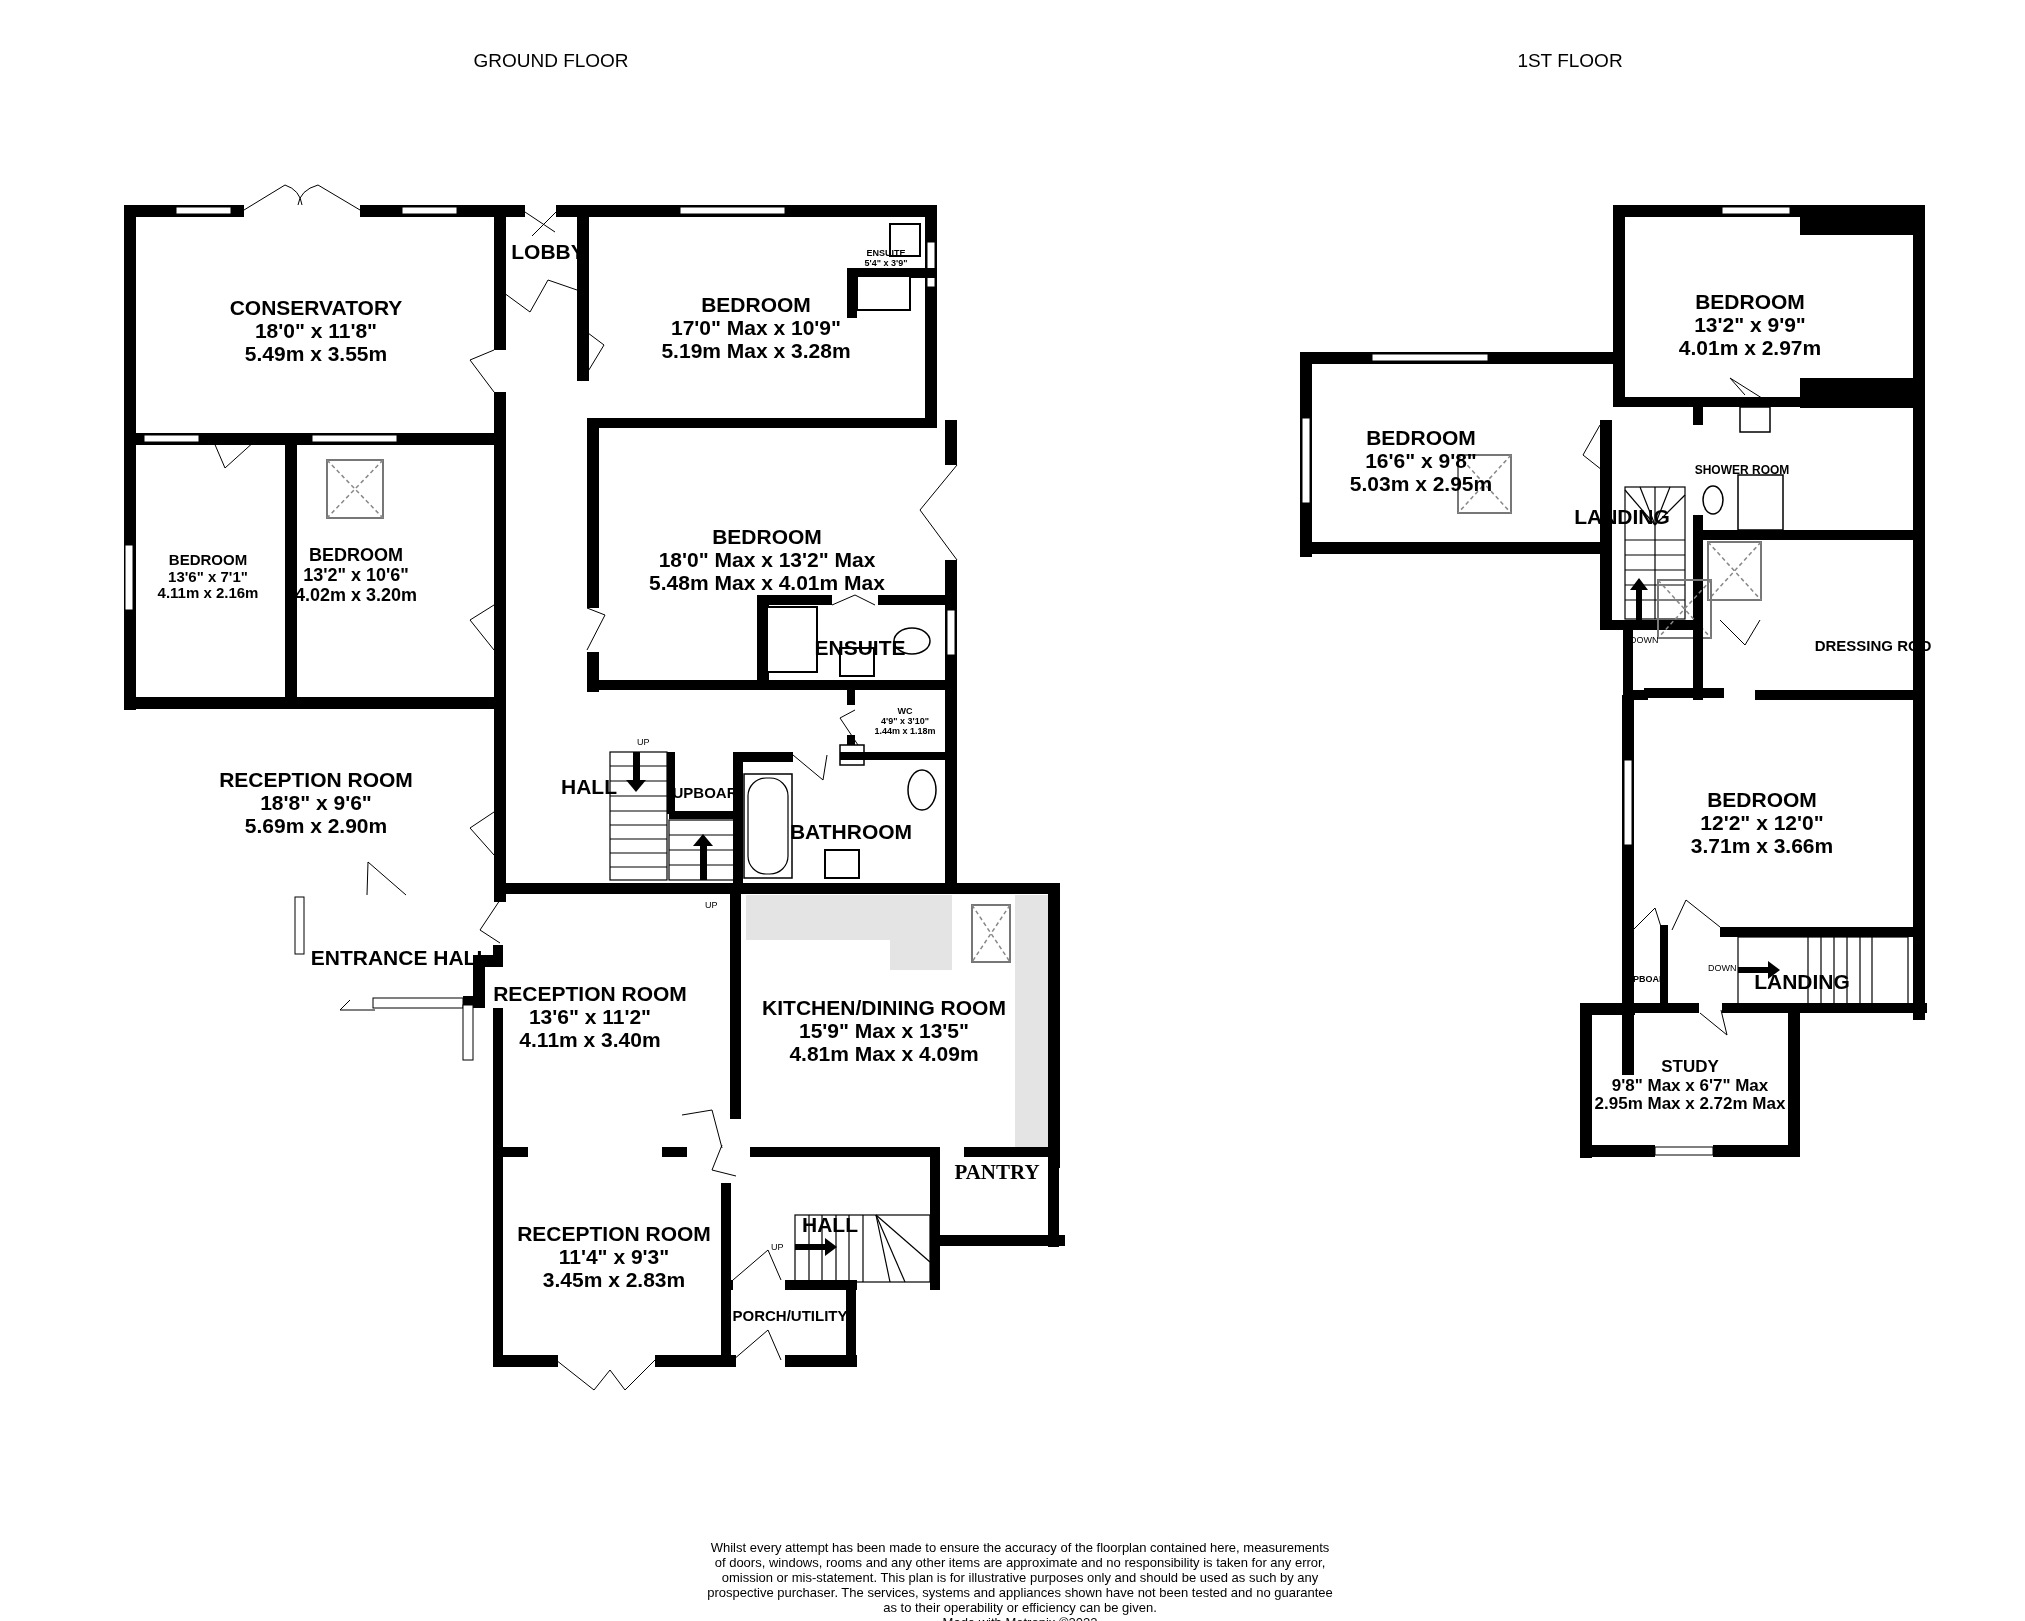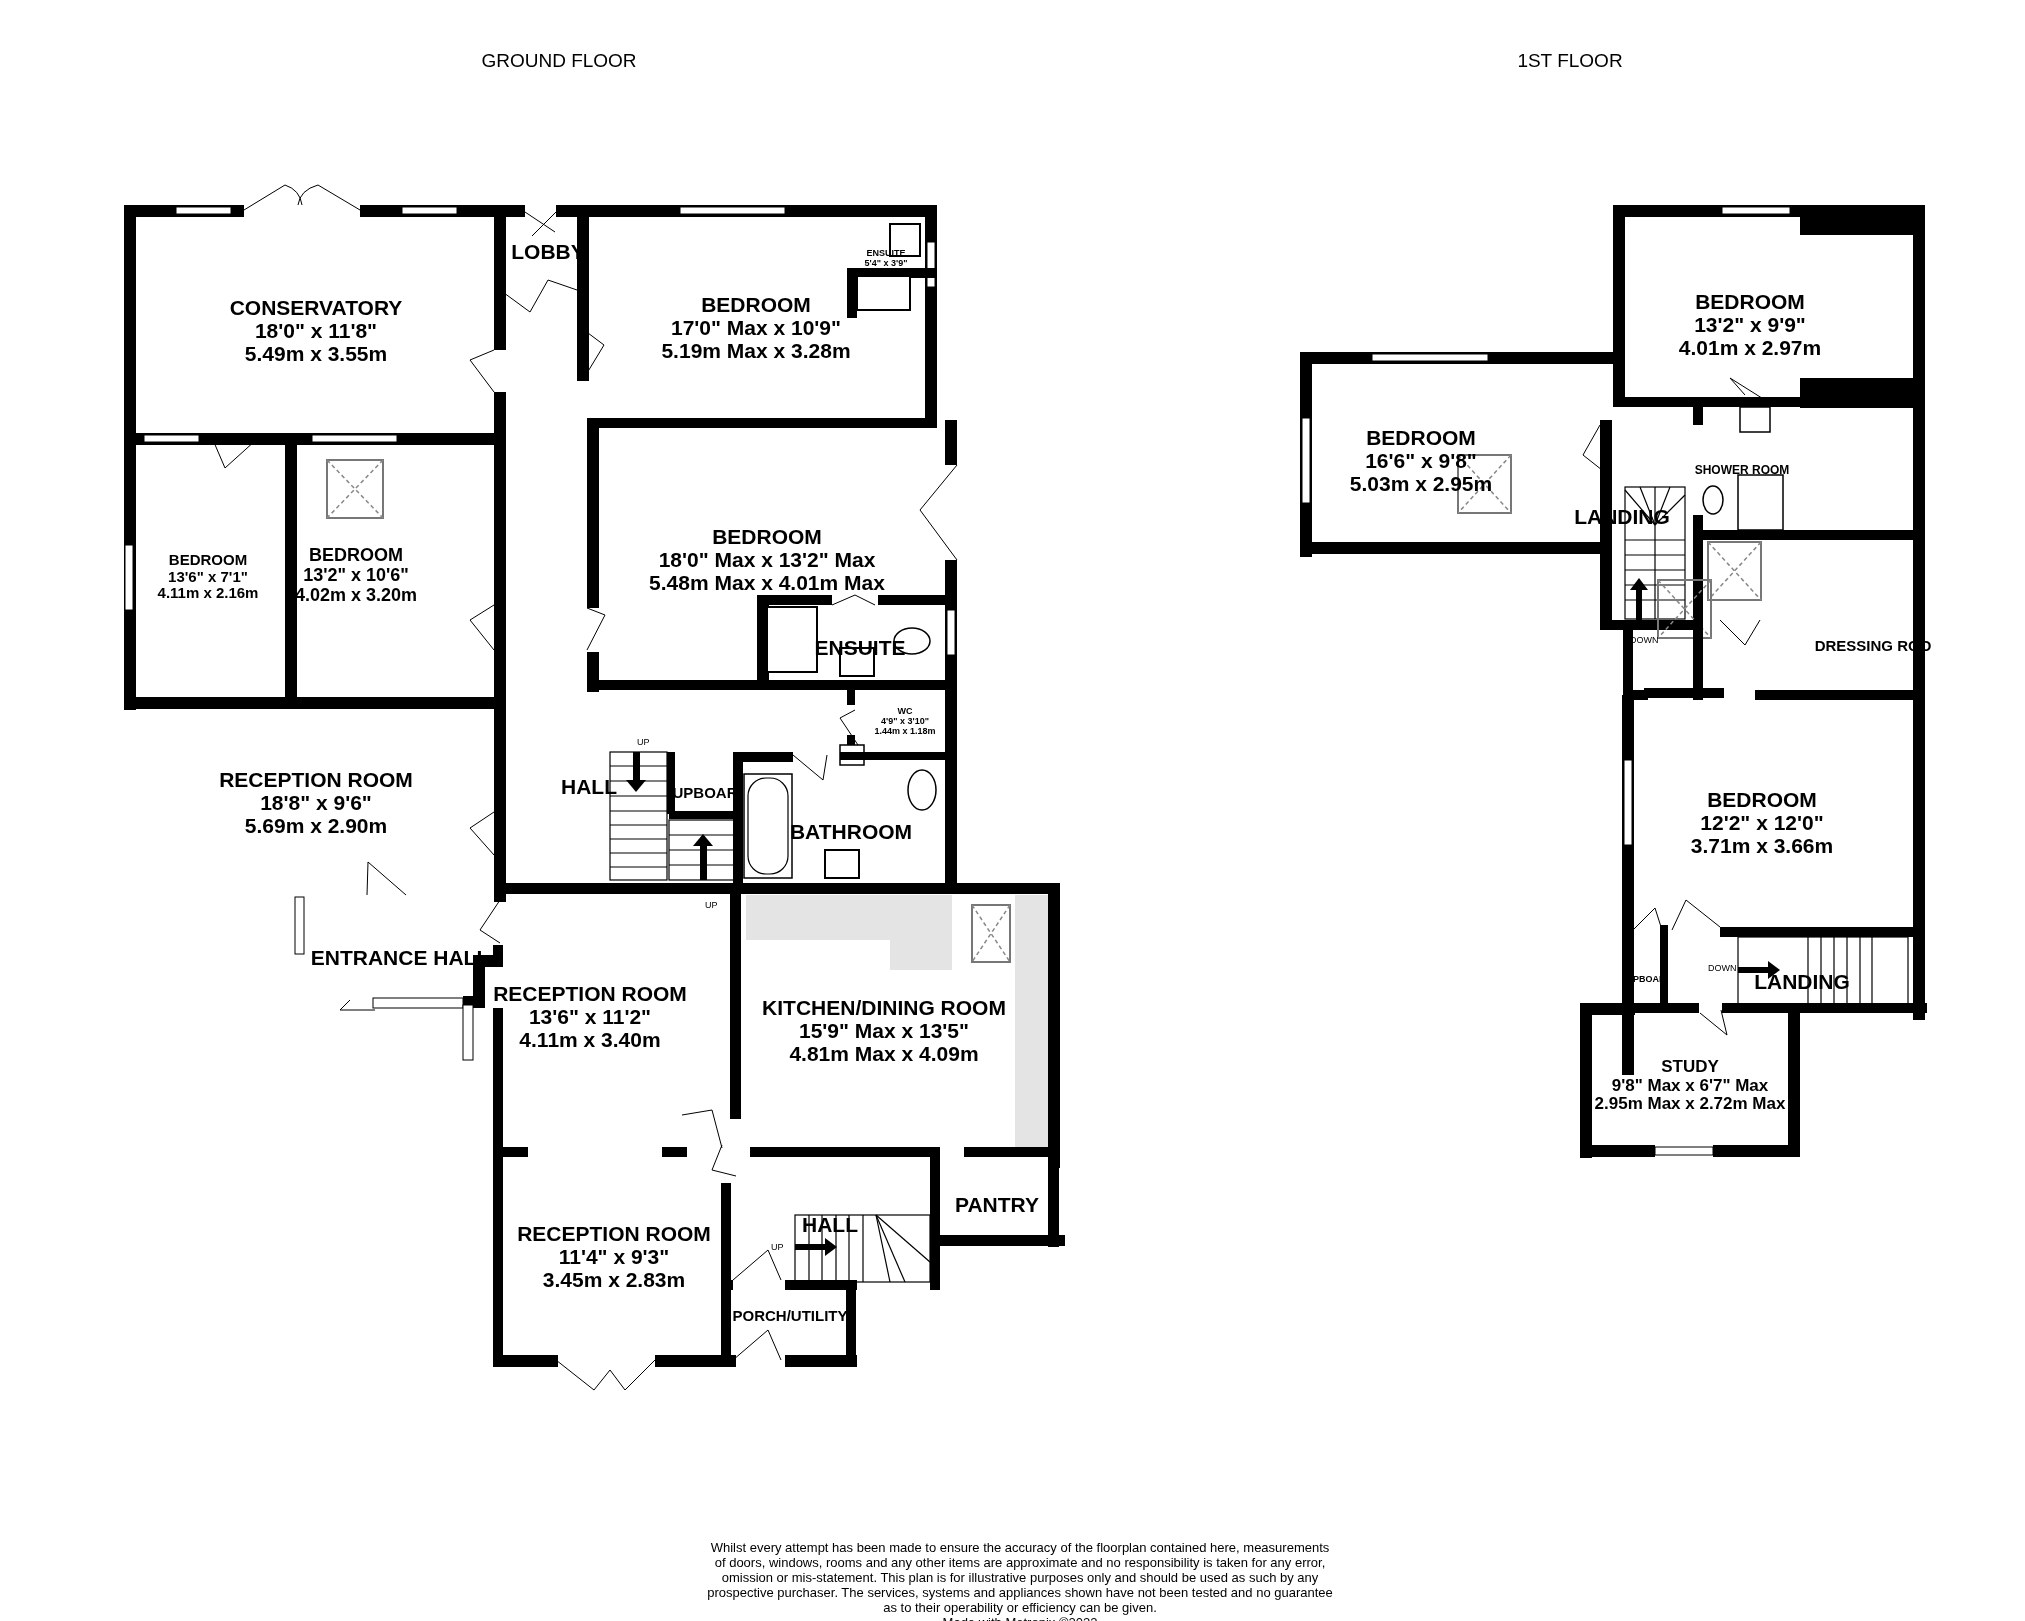--- a/index.html
+++ b/index.html
@@ -451,21 +451,21 @@
       <path d="M1633 930 L1655 908 L1662 930"></path>
       <path d="M1672 930 L1686 900 L1720 927"></path>
       <path d="M1700 1013 L1727 1035 L1721 1010"></path>
       <path d="M1602 470 L1583 455 L1600 425"></path>
       <path d="M1745 395 L1730 378 L1765 400"></path>
       <path d="M1720 620 L1745 645 L1760 620"></path>
     </g>
   </g>
 </svg>
 
-<div class="floor-title" style="left:551px;top:50px;margin-left:8px;">GROUND FLOOR</div>
+<div class="floor-title" style="left:551px;top:50px;">GROUND FLOOR</div>
 <div class="floor-title" style="left:1570px;top:50px;">1ST FLOOR</div>
 
 <div class="lbl big" style="left:316px;top:296px;">
   <span class="n">CONSERVATORY</span>
   <span class="d">18'0"  x 11'8"</span>
   <span class="d">5.49m  x 3.55m</span>
 </div>
 <div class="lbl big" style="left:548px;top:240px;">
   <span class="n">LOBBY</span>
 </div>
@@ -522,21 +522,21 @@
 <div class="lbl big" style="left:590px;top:982px;">
   <span class="n">RECEPTION ROOM</span>
   <span class="d">13'6"  x 11'2"</span>
   <span class="d">4.11m  x 3.40m</span>
 </div>
 <div class="lbl big" style="left:884px;top:996px;text-align:center;">
   <span class="n">KITCHEN/DINING ROOM</span>
   <span class="d">15'9" Max x 13'5"</span>
   <span class="d">4.81m Max x 4.09m</span>
 </div>
-<div class="lbl big" style="left:997px;top:1193px;">
+<div class="lbl big" style="left:997px;top:1161px;font-family:Liberation Serif, serif;">
   <span class="n">PANTRY</span>
 </div>
 <div class="lbl big" style="left:830px;top:1213px;">
   <span class="n">HALL</span>
 </div>
 <div class="lbl big" style="left:614px;top:1222px;">
   <span class="n">RECEPTION ROOM</span>
   <span class="d">11'4"  x 9'3"</span>
   <span class="d">3.45m  x 2.83m</span>
 </div>

